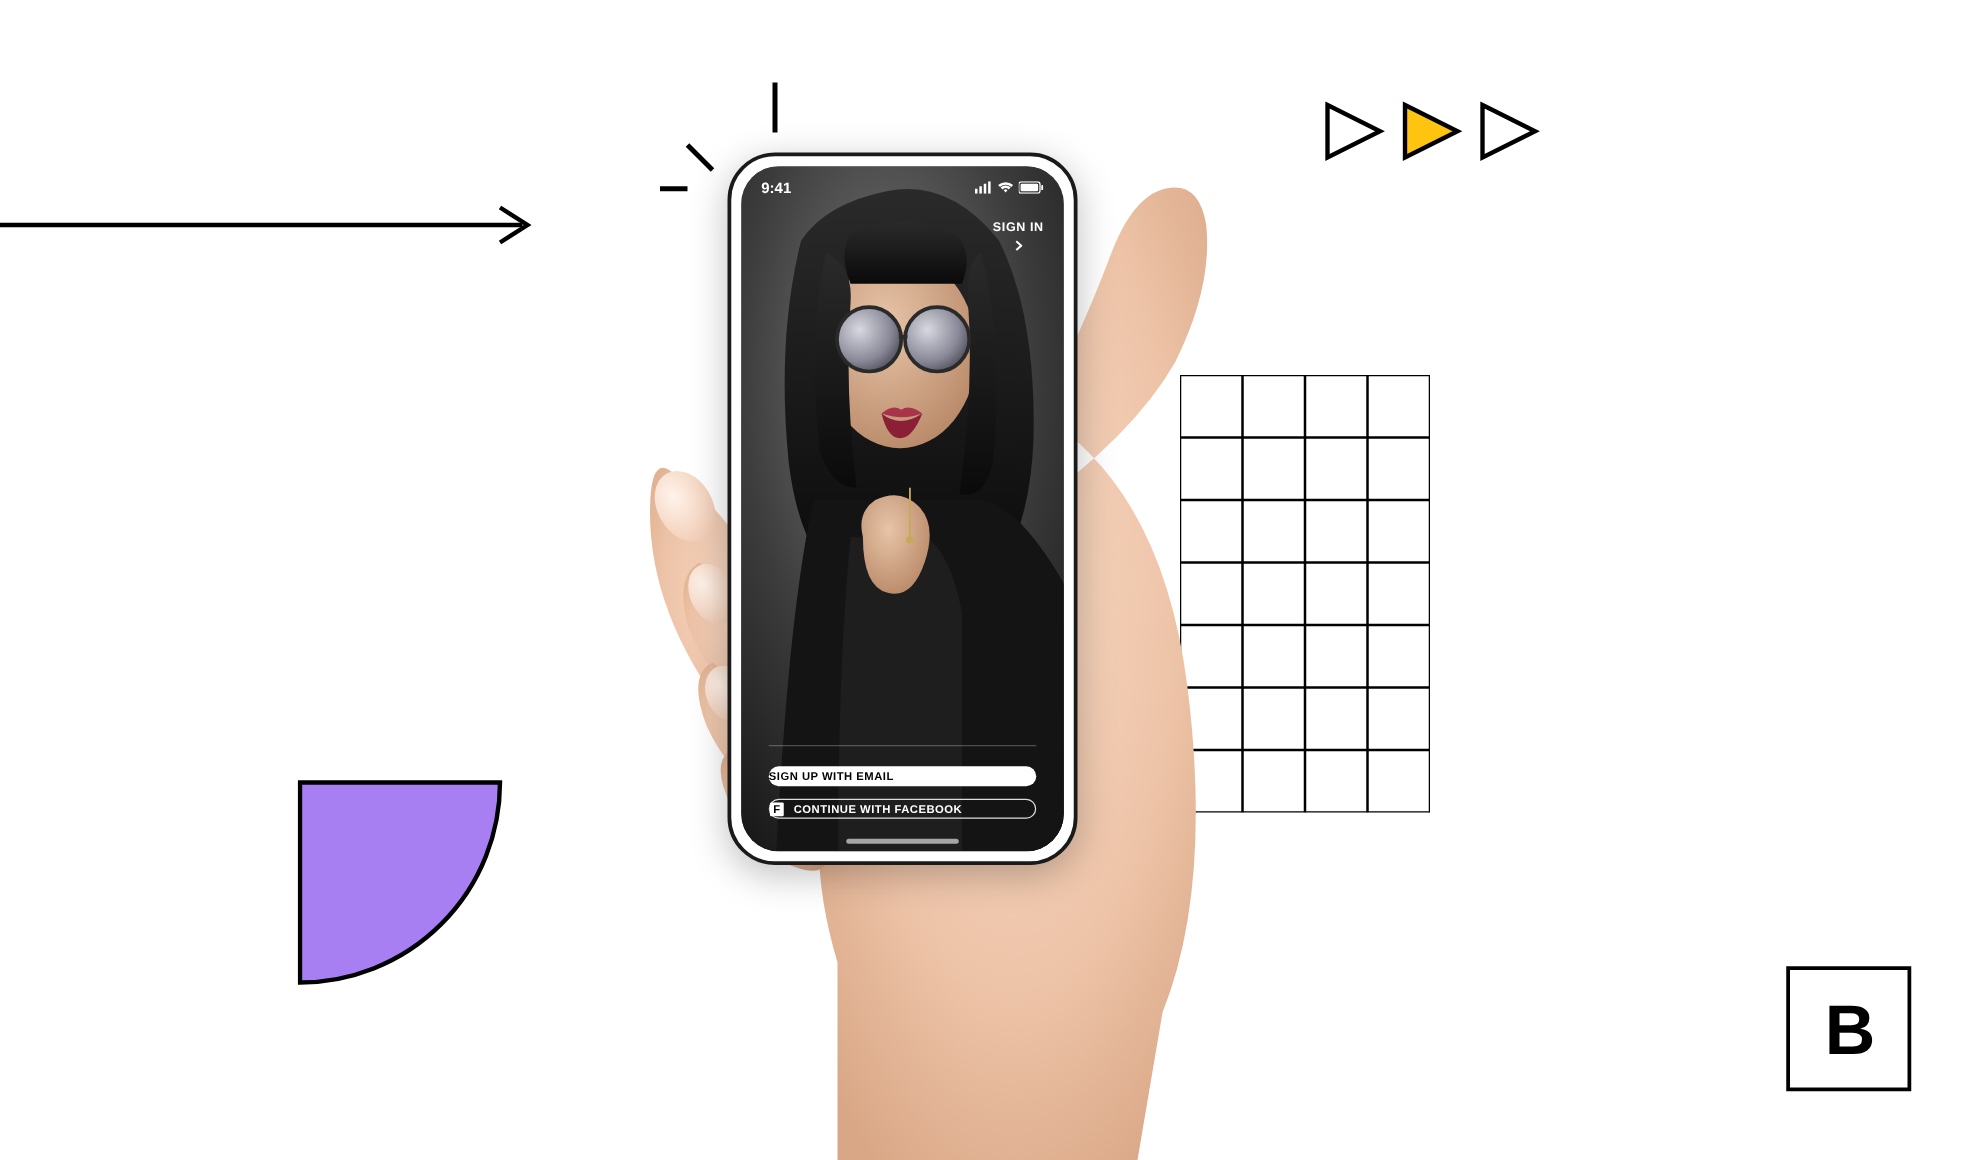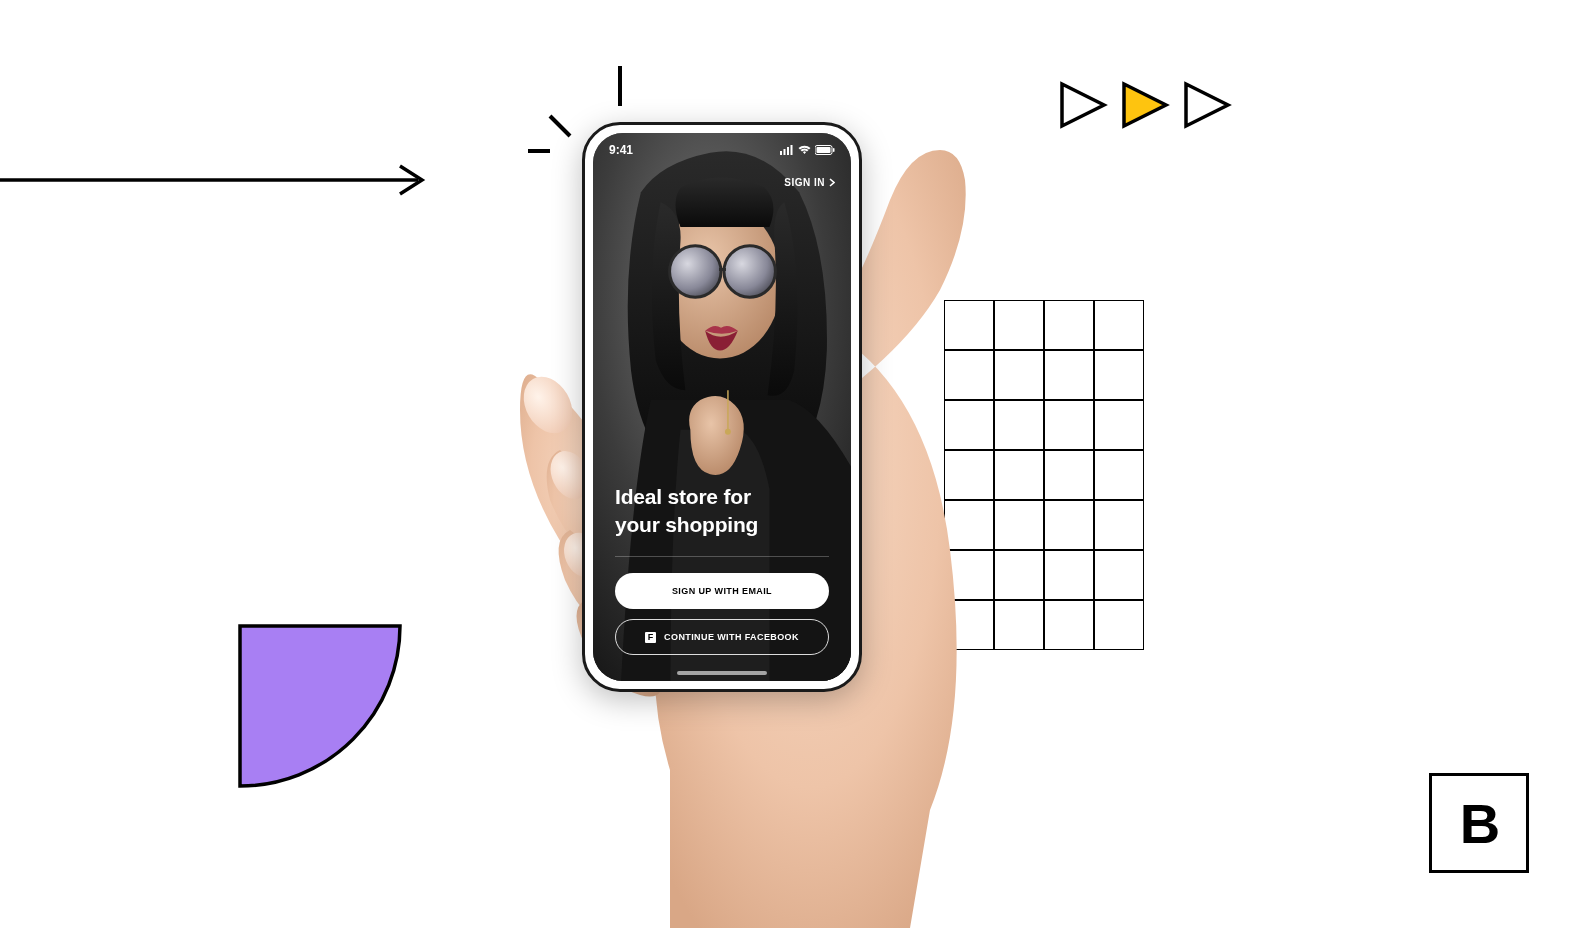--- a/index.html
+++ b/index.html
@@ -29,26 +29,26 @@
   .hand { position: absolute; left: 470px; top: 130px; width: 560px; height: 798px; }
 
   
   .phone { position: absolute; left: 582px; top: 122px; width: 280px; height: 570px; border-radius: 38px; background: #fff; border: 3px solid #1a1a1a; padding: 8px; box-shadow: 0 8px 30px rgba(0,0,0,0.25); }
   .screen { width: 100%; height: 100%; border-radius: 30px; overflow: hidden; position: relative; background: linear-gradient(160deg, #6b6b6b 0%, #3a3a3a 30%, #1a1a1a 70%, #0a0a0a 100%); }
   .photo-layer { position: absolute; inset: 0; }
 
   .status-bar { position: absolute; top: 0; left: 0; right: 0; height: 34px; display: flex; justify-content: space-between; align-items: center; padding: 0 16px; color: #fff; font-size: 12px; font-weight: 700; z-index: 10; gap: 13px; }
   .status-right { display: flex; gap: 4px; align-items: center; }
 
-  .sign-in-row { position: absolute; top: 44px; right: 16px; display: flex; align-items: center; gap: 4px; color: #fff; font-size: 10px; font-weight: 700; letter-spacing: 0.5px; z-index: 10; cursor: pointer; }
+  .sign-in-row { position: absolute; top: 44px; right: 16px; display: flex; align-items: center; gap: 4px; color: #fff; font-size: 10px; font-weight: 700; letter-spacing: 0.5px; z-index: 10; cursor: pointer; flex-direction: column; }
 
   .bottom-panel { position: absolute; left: 0; right: 0; bottom: 0; padding: 0 22px 26px; z-index: 10; }
   .headline { color: #fff; font-size: 21px; font-weight: 800; line-height: 1.3; letter-spacing: -0.2px; }
   .divider { height: 1px; background: rgba(255,255,255,0.25); margin: 18px 0 16px; }
-  .btn { width: 100%; height: 36px; border-radius: 999px; display: flex; align-items: center; justify-content: center; gap: 8px; font-size: 9px; font-weight: 800; letter-spacing: 0.4px; cursor: pointer; text-transform: uppercase; }
+  .btn { width: 100%; height: 16px; border-radius: 999px; display: flex; align-items: center; gap: 8px; font-size: 9px; font-weight: 800; letter-spacing: 0.4px; cursor: pointer; text-transform: uppercase; }
   .btn-white { background: #fff; color: #000; border: none; }
   .btn-outline { background: transparent; color: #fff; border: 1px solid rgba(255,255,255,0.85); margin-top: 10px; }
   .fb-icon { width: 11px; height: 11px; background: #fff; color: #000; display: inline-flex; align-items: center; justify-content: center; font-weight: 900; font-size: 9px; border-radius: 1px; }
   .home-indicator { position: absolute; bottom: 6px; left: 50%; transform: translateX(-50%); width: 90px; height: 4px; background: rgba(255,255,255,0.6); border-radius: 4px; z-index: 11; }
 </style>
 </head>
 <body>
 
 <div class="canvas">
 
@@ -204,24 +204,20 @@
       </div>
 
       <div class="sign-in-row">
         <span>SIGN IN</span>
         <svg width="6" height="9">
             <polyline points="1,1 5,4.5 1,8" fill="none" stroke="#fff" stroke-width="1.6"></polyline>
           </svg>
       </div>
 
       <div class="bottom-panel">
-        <div class="headline">
-          <div>Ideal store for</div>
-          <div>your shopping</div>
-        </div>
         <div class="divider"></div>
         <button class="btn btn-white">
           <span>SIGN UP WITH EMAIL</span>
         </button>
         <button class="btn btn-outline">
           <span class="fb-icon">f</span>
           <span>CONTINUE WITH FACEBOOK</span>
         </button>
       </div>
 

